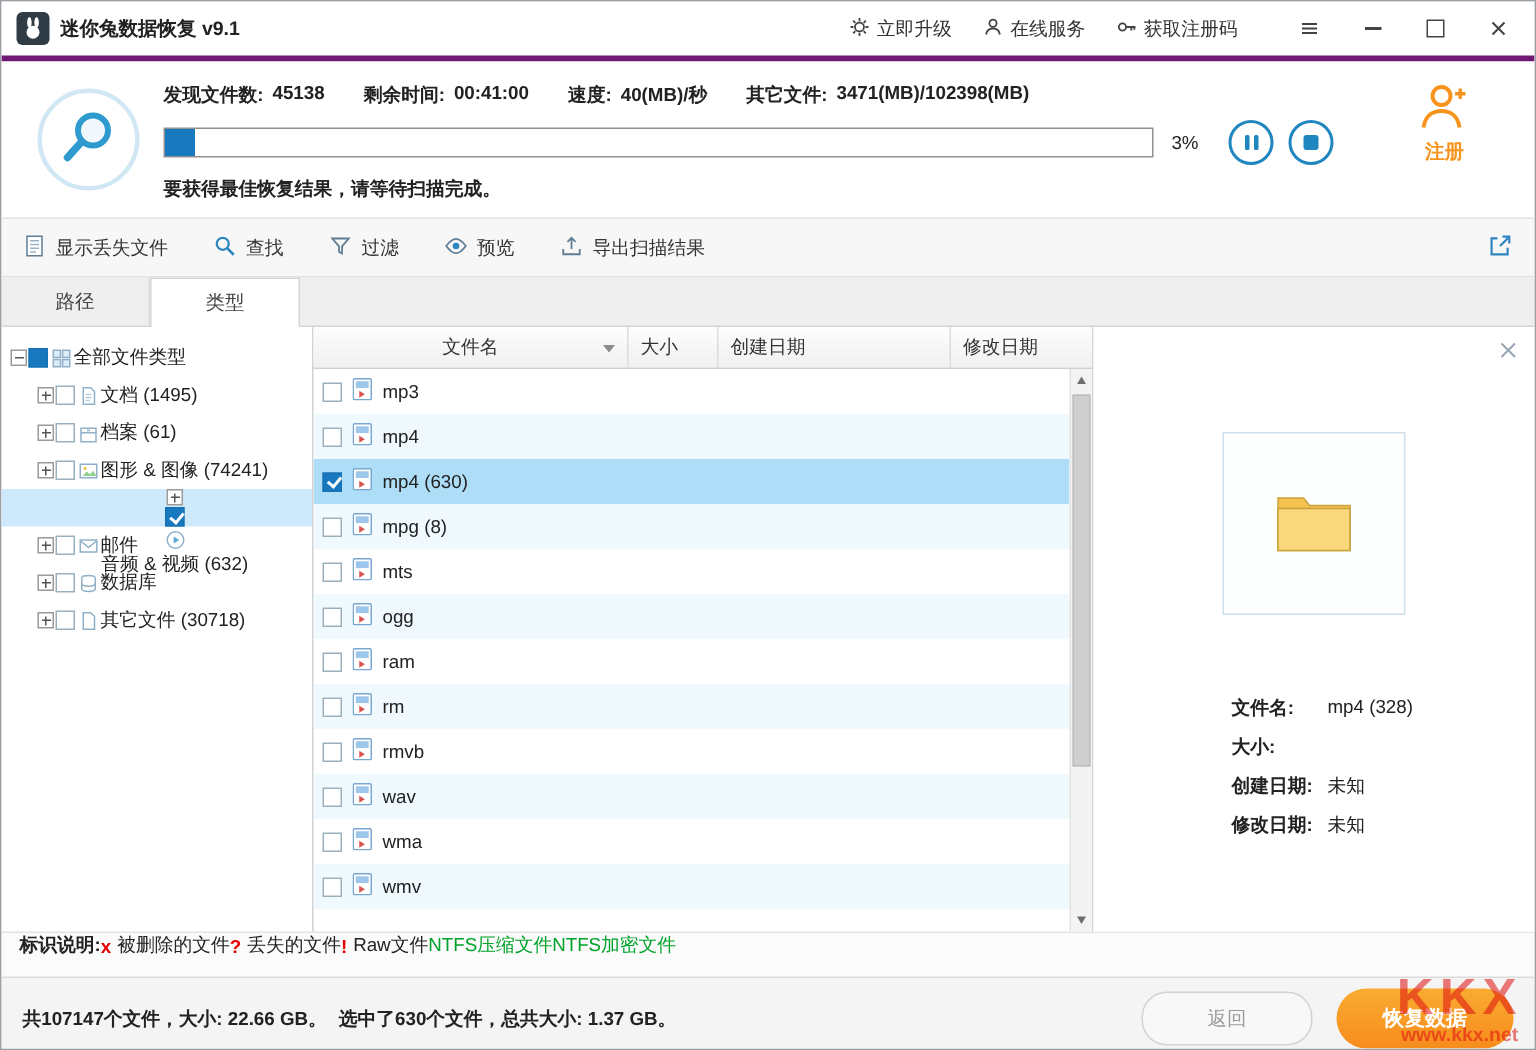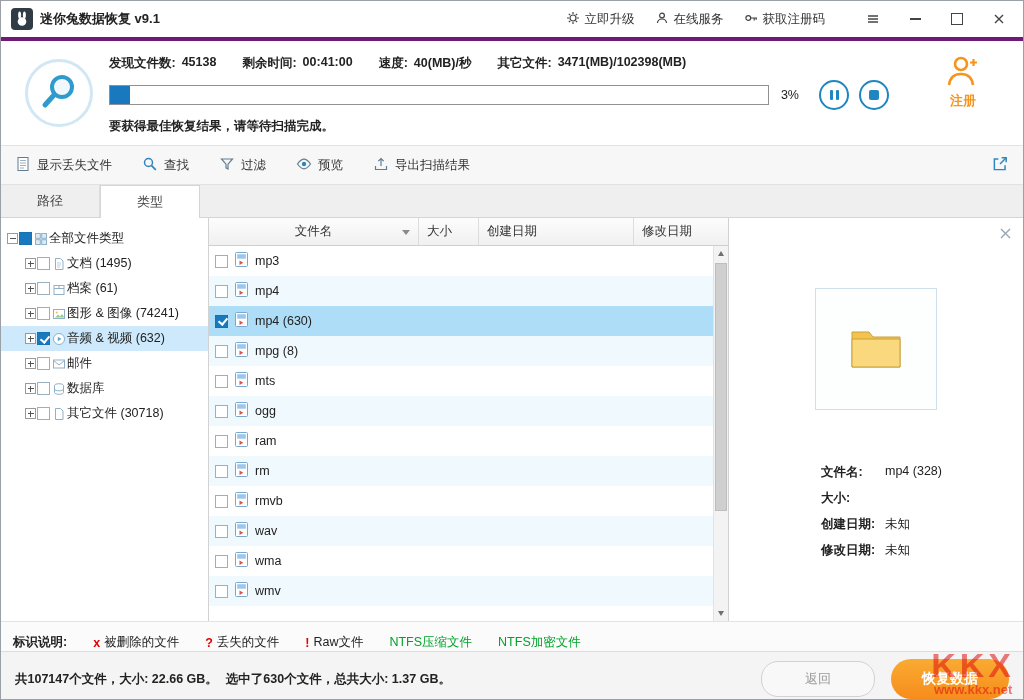--- a/index.html
+++ b/index.html
@@ -43,21 +43,21 @@
   .tabstrip{height:32px;background:#efefef;border-bottom:1px solid #d5d5d5;display:flex;position:relative;}
   .tab{width:98px;display:flex;align-items:center;justify-content:center;font-size:13px;color:#444;border-right:1px solid #dedede;cursor:pointer;}
   .tab.active{background:#fff;border:1px solid #d5d5d5;border-bottom:none;margin-bottom:-1px;z-index:2;}
 
   
   .main{height:403px;display:flex;background:#fff;}
 
   .tree{width:208px;border-right:1px solid #d2d2d2;padding-top:8px;box-sizing:border-box;flex:none;overflow:hidden;}
   .trow{height:25px;display:flex;align-items:center;gap:1px;padding-left:6px;cursor:pointer;white-space:nowrap;}
   .trow.child{padding-left:24px;}
-  .trow.sel{background:#cde9fb;}
+  .trow.sel{background:#cde9fb;flex-direction:column;}
   .exp{width:9px;height:9px;border:1px solid #9a9a9a;background:#fff;position:relative;flex:none;}
   .exp::before{content:"";position:absolute;left:1.5px;right:1.5px;top:50%;height:1px;margin-top:-0.5px;background:#555;}
   .exp.plus::after{content:"";position:absolute;top:1.5px;bottom:1.5px;left:50%;width:1px;margin-left:-0.5px;background:#555;}
   .cb{width:13px;height:13px;border:1px solid #9ab0bd;background:#fff;position:relative;flex:none;box-sizing:border-box;}
   .cb.checked{background:#1879be;border-color:#1573b5;}
   .cb.checked::after{content:"";position:absolute;left:3.5px;top:0.5px;width:4px;height:7px;border-right:2px solid #fff;border-bottom:2px solid #fff;transform:rotate(40deg);}
   .cb.solid{background:#1879be;border-color:#1573b5;}
   .ticon{width:15px;height:15px;flex:none;display:flex;align-items:center;justify-content:center;}
   .tlabel{font-size:12.5px;color:#222;}
 
@@ -84,21 +84,21 @@
 
   .preview{flex:1;position:relative;background:#fff;}
   .pv-close{position:absolute;top:10px;right:12px;cursor:pointer;line-height:0;}
   .pv-box{width:120px;height:120px;border:1px solid #cfdfe9;background:#fdfefe;margin:70px auto 0 auto;display:flex;align-items:center;justify-content:center;}
   .pv-details{margin-top:54px;padding-left:92px;}
   .pv-line{display:flex;margin-bottom:9px;font-size:12.5px;}
   .pv-lbl{font-weight:bold;width:64px;flex:none;color:#222;}
   .pv-val{color:#222;}
 
   
-  .legend{height:30px;background:#fbfbfb;border-top:1px solid #e3e3e3;display:flex;align-items:flex-end;gap:26px;padding:0 12px;box-sizing:border-box;font-size:12.5px;}
+  .legend{height:30px;background:#fbfbfb;border-top:1px solid #e3e3e3;display:flex;align-items:flex-start;padding:0 12px;box-sizing:border-box;font-size:12.5px;}
   .legend .ltitle{font-weight:bold;}
   .litem{display:flex;align-items:center;gap:4px;}
   .lmark{font-weight:bold;color:#e60000;}
   .litem.green{color:#00a32a;}
 
   
   .statusbar{height:55px;background:#f4f4f4;border-top:1px solid #ddd;display:flex;align-items:center;padding:0 14px;box-sizing:border-box;}
   .summary{font-weight:bold;font-size:12.5px;display:flex;gap:8px;}
   .sb-btns{margin-left:auto;display:flex;align-items:center;}
   .btn-back{width:112px;height:34px;border:1px solid #d2d2d2;border-radius:17px;background:#f8f8f8;color:#9a9a9a;font-size:13px;display:flex;align-items:center;justify-content:center;cursor:pointer;}

